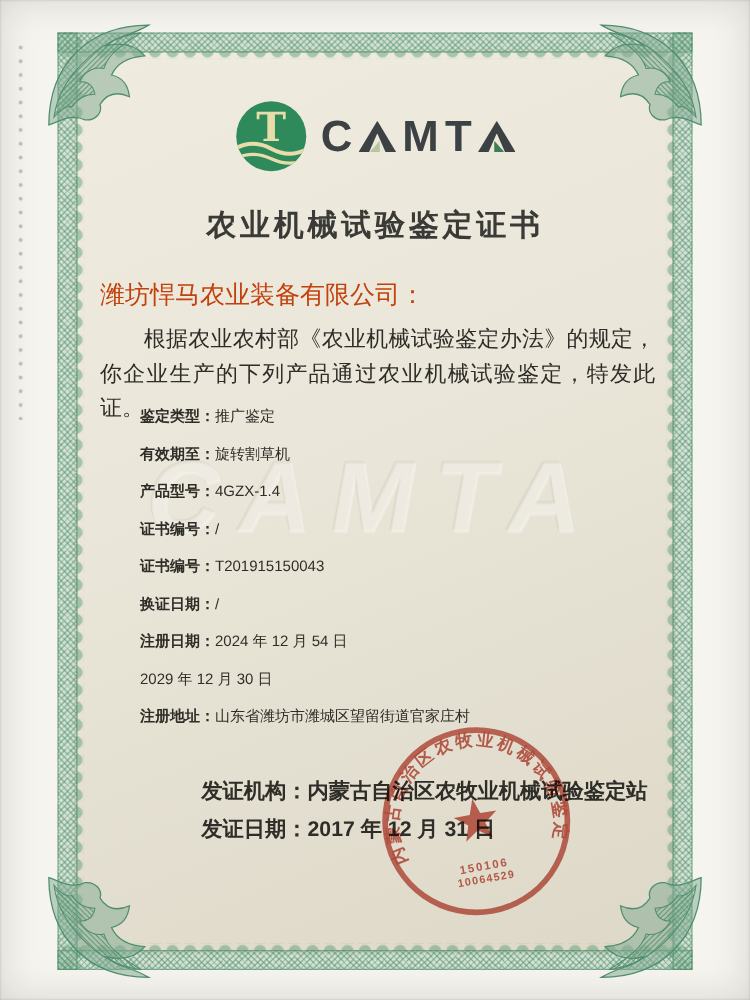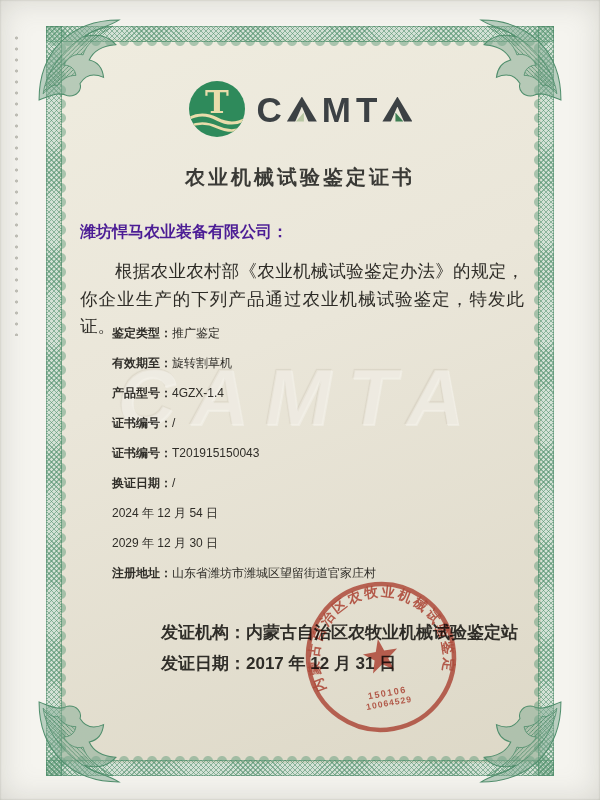--- a/index.html
+++ b/index.html
@@ -65,23 +65,23 @@
   .letter-a .tri-outer{position:absolute;inset:0;background:#3c4144;
     clip-path:polygon(50% 0,100% 100%,0 100%);}
   .letter-a .tri-cut{position:absolute;left:8px;right:8px;top:10px;bottom:-1px;
     background:#ebe8da;clip-path:polygon(50% 0,100% 100%,0 100%);}
   .letter-a .tri-green{position:absolute;bottom:0;width:8px;height:9px;}
   .letter-a .green-left{left:9px;background:#b7c6a2;clip-path:polygon(100% 0,100% 100%,0 100%);}
   .letter-a .green-right{right:9px;background:#3e7e53;clip-path:polygon(0 0,100% 100%,0 100%);}
   
   .title{position:absolute;left:0;right:0;top:164px;text-align:center;z-index:2;
     font-family:Liberation Sans, sans-serif;
-    font-size:20px;font-weight:700;letter-spacing:3px;color:#3a3a36;}
+    font-size:24px;font-weight:700;letter-spacing:3px;color:#3a3a36;}
   .recipient{position:absolute;left:80px;right:70px;top:222px;z-index:2;
-    font-size:16px;font-weight:700;color:#4c1d95;}
+    font-size:20px;font-weight:400;color:#c2410c;}
   .body-text{position:absolute;left:80px;right:76px;top:258px;z-index:2;
     font-size:17.5px;line-height:1.58;font-weight:400;text-indent:2em;
     text-align:justify;color:#2e2c27;}
   .fields{position:absolute;left:112px;right:70px;top:318px;z-index:2;}
   .frow{height:30px;display:flex;align-items:center;font-size:12px;}
   .flabel{font-weight:700;}
   .fvalue{font-weight:400;}
   .issuer{position:absolute;right:82px;top:617px;z-index:2;font-size:17px;margin-left:34px;}
   .issuer .iline{height:31px;display:flex;align-items:center;font-weight:600;}
   .issuer .ilabel{font-weight:700;}
@@ -182,20 +182,21 @@
     </div>
     <div class="frow">
       <span class="flabel">证书编号：</span>
       <span class="fvalue">T201915150043</span>
     </div>
     <div class="frow">
       <span class="flabel">换证日期：</span>
       <span class="fvalue">/</span>
     </div>
     <div class="frow">
+      <span class="flabel">注册日期：</span>
       <span class="fvalue">2024 年 12 月 54 日</span>
     </div>
     <div class="frow">
       <span class="fvalue">2029 年 12 月 30 日</span>
     </div>
     <div class="frow">
       <span class="flabel">注册地址：</span>
       <span class="fvalue">山东省潍坊市潍城区望留街道官家庄村</span>
     </div>
   </div>

